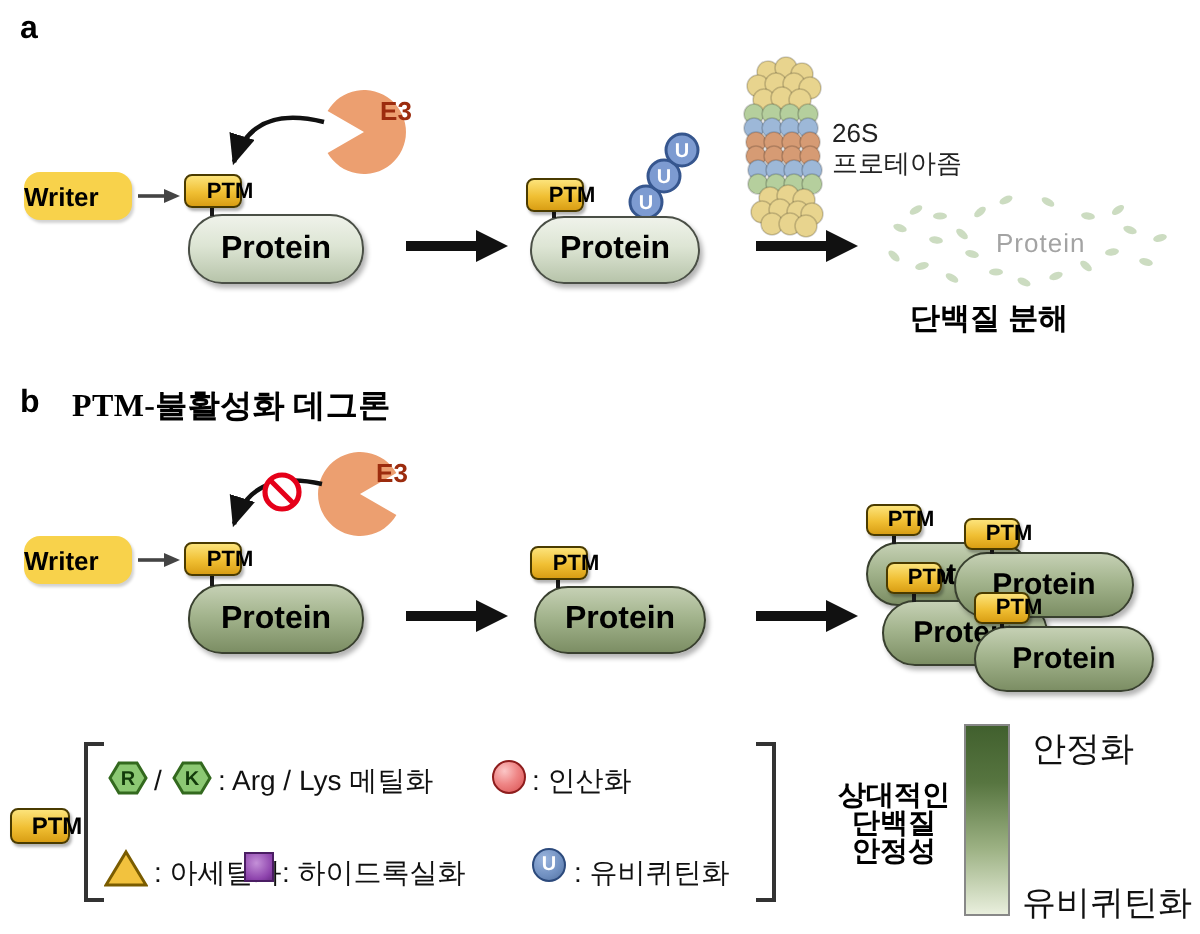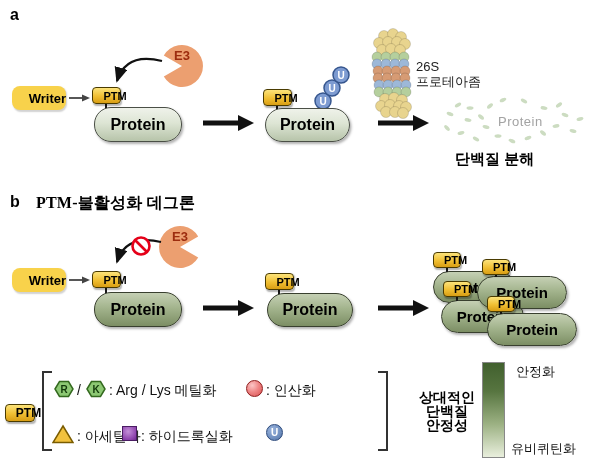--- a/index.html
+++ b/index.html
@@ -9,21 +9,21 @@
   }
   .abs{position:absolute;}
   .svg-layer{position:absolute;left:0;top:0;z-index:0;}
   svg text{font-family:"Liberation Sans","DejaVu Sans",sans-serif;}
 
   .panel-letter{font-size:16px;font-weight:bold;}
   .panel-title{font-size:16px;font-weight:bold;letter-spacing:0.2px;}
 
   .writer-box{
     width:54px;height:24px;background:#f8d24b;border-radius:8px;
-    display:flex;align-items:center;justify-content:flex-end;
+    display:flex;align-items:center;justify-content:flex-start;
     font-size:13px;font-weight:bold;box-shadow:1px 1.5px 1.5px rgba(0,0,0,0.18);
   }
   .ptm-tag{
     width:29px;height:17px;border-radius:4px;
     background:linear-gradient(180deg,#fce37a 0%,#f0bf33 55%,#d99e14 100%);
     border:1.6px solid #4a3b00;box-sizing:border-box;
     display:flex;align-items:center;justify-content:center;
     font-size:11px;font-weight:bold;box-shadow:1px 1.5px 1.5px rgba(0,0,0,0.3);
     z-index:5;
     padding-left:17px;
@@ -36,21 +36,21 @@
   }
   .protein-light{
     background:linear-gradient(180deg,#eff2ea 0%,#dde5d4 45%,#b7c4aa 100%);
     border:1.7px solid #4a4f46;font-size:16px;
   }
   .protein-dark{
     background:linear-gradient(180deg,#c5d0b4 0%,#a3b48d 45%,#7c8e64 100%);
     border:1.7px solid #39402f;font-size:16px;
   }
   .cluster .protein{font-size:15px;}
-  .e3-label{width:30px;text-align:center;font-size:13px;font-weight:bold;color:#9c2c0e;z-index:3;}
+  .e3-label{width:30px;text-align:center;font-size:13px;font-weight:bold;color:#9c2c0e;z-index:3;margin-left:16px;}
   .caption{font-size:15px;font-weight:bold;}
   .small-label{font-size:13px;color:#222;line-height:15px;}
   .degraded-label{font-size:13px;color:#a3a3a3;letter-spacing:0.5px;}
 
   .bracket-l{width:10px;height:80px;border-left:2.5px solid #333;border-top:2.5px solid #333;border-bottom:2.5px solid #333;box-sizing:border-box;}
   .bracket-r{width:10px;height:80px;border-right:2.5px solid #333;border-top:2.5px solid #333;border-bottom:2.5px solid #333;box-sizing:border-box;}
   .legend-text{font-size:14px;color:#111;white-space:nowrap;}
   .sym-circle-red{
     width:17px;height:17px;border-radius:50%;box-sizing:border-box;
     background:radial-gradient(circle at 35% 30%,#fbc6c6 0%,#ef8787 45%,#d94f4f 100%);
@@ -65,21 +65,21 @@
     width:17px;height:17px;border-radius:50%;box-sizing:border-box;
     background:radial-gradient(circle at 35% 30%,#9ab4dd 0%,#6f8fc0 60%,#53719e 100%);
     border:1.5px solid #2c4a7c;display:flex;align-items:center;justify-content:center;
     font-size:10px;font-weight:bold;color:#fff;
   }
   .stability-title{width:70px;text-align:center;font-size:14px;font-weight:bold;line-height:14px;}
   .gradient-bar{
     width:23px;height:96px;border:1px solid #888;box-sizing:border-box;
     background:linear-gradient(180deg,#41602e 0%,#577540 30%,#9cb183 65%,#e9efdd 100%);
   }
-  .scale-label{font-size:13px;color:#111;white-space:nowrap;}
+  .scale-label{font-size:17px;color:#111;white-space:nowrap;}
   .z1{z-index:1}.z2{z-index:2}.z3{z-index:3}.z4{z-index:4}.z5{z-index:5}.z6{z-index:6}.z7{z-index:7}
 </style>
 </head>
 <body>
 
 <div class="canvas">
 
   <svg class="svg-layer" width="600" height="467" viewBox="0 0 600 467">
     <defs>
       <marker id="ah" markerWidth="8" markerHeight="7" refX="6.2" refY="3" orient="auto" markerUnits="strokeWidth">
@@ -321,20 +321,21 @@
 
   <svg class="abs" style="left:52px;top:424px;" width="22" height="20">
     <polygon points="11,2 21,18.5 1,18.5" fill="#f2c23e" stroke="#7a5c00" stroke-width="1.5"></polygon>
   </svg>
   <div class="abs legend-text" style="left:77px;top:428px;">: 아세틸화</div>
   <div class="abs sym-square-purple" style="left:122px;top:426px;"></div>
   <div class="abs legend-text" style="left:141px;top:428px;">: 하이드록실화</div>
   <div class="abs sym-circle-u" style="left:266px;top:424px;">
     <span>U</span>
   </div>
+  <div class="abs legend-text" style="left:287px;top:428px;">: 유비퀴틴화</div>
 
   <div class="abs stability-title" style="left:412px;top:390px;">
     <div>상대적인</div>
     <div>단백질</div>
     <div>안정성</div>
   </div>
   <div class="abs gradient-bar" style="left:482px;top:362px;"></div>
   <div class="abs scale-label" style="left:516px;top:363px;">안정화</div>
   <div class="abs scale-label" style="left:511px;top:440px;">유비퀴틴화</div>
 

